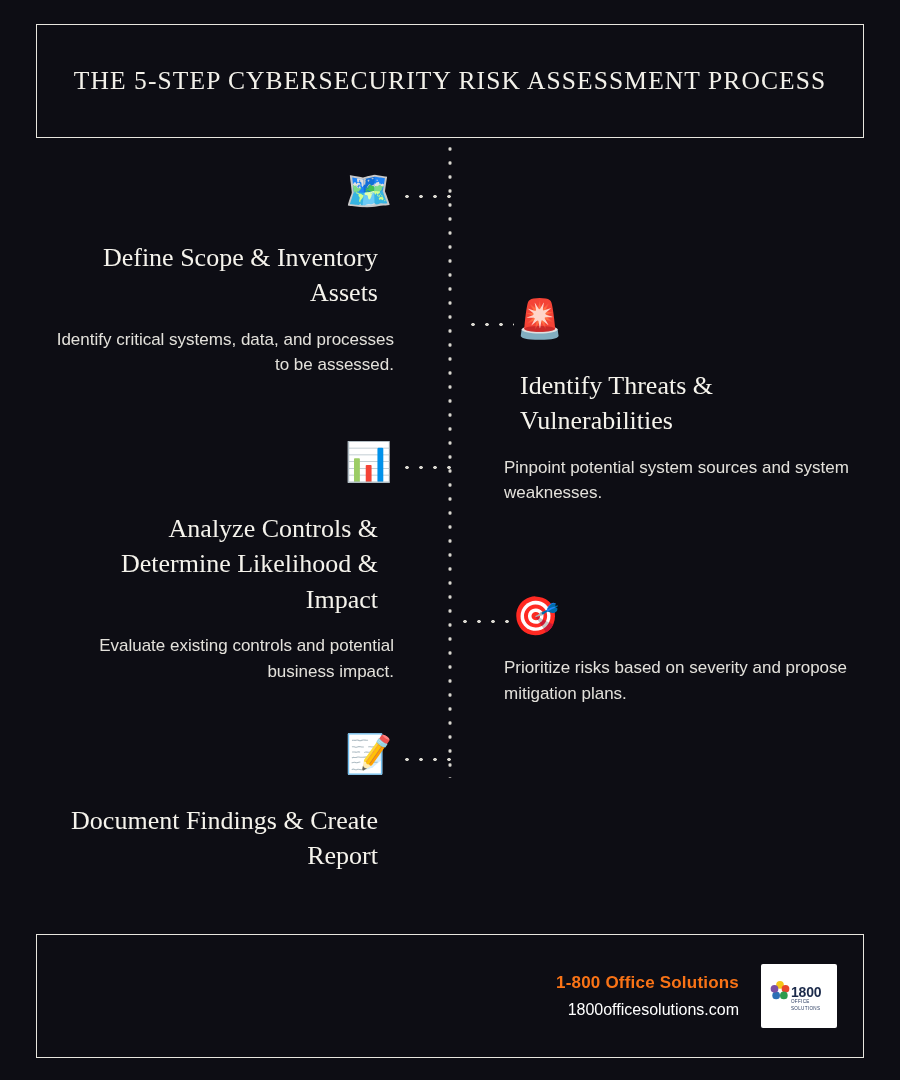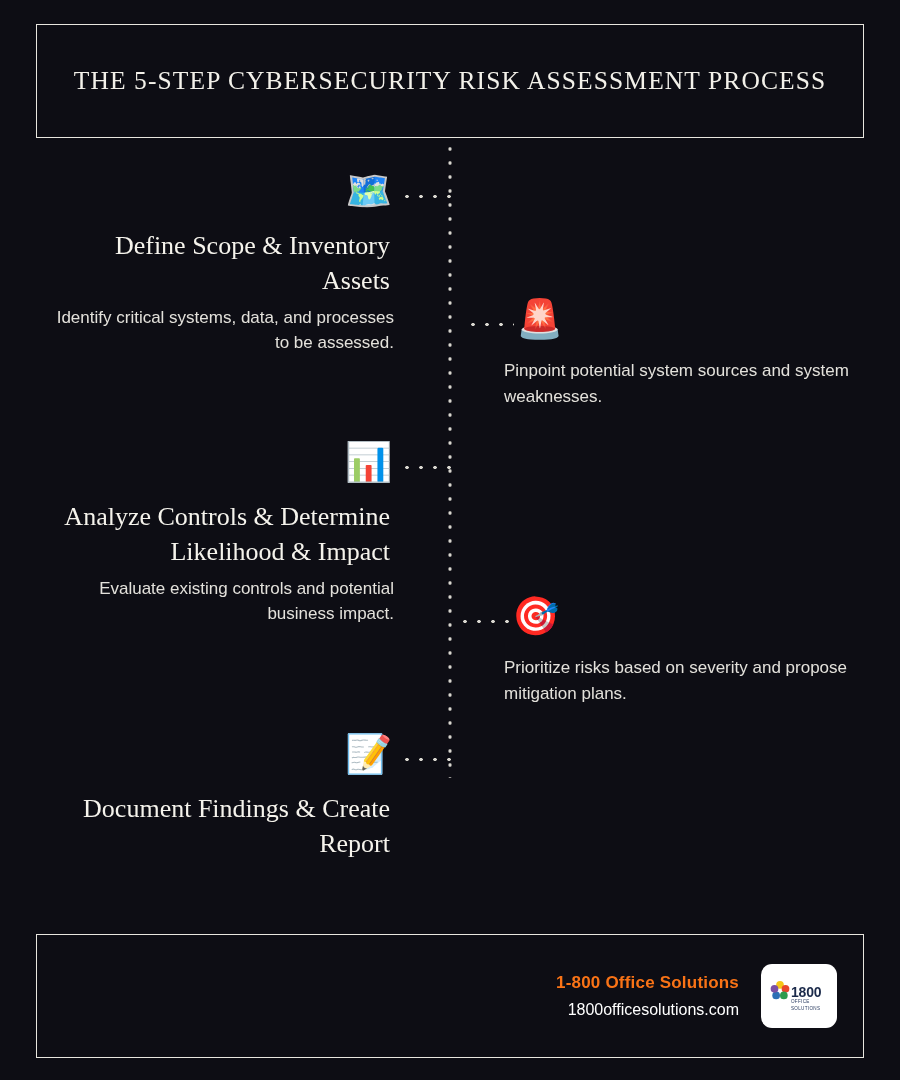--- a/index.html
+++ b/index.html
@@ -65,21 +65,21 @@
     user-select: none;
   }
   .connector {
     position: absolute;
     height: 5px;
     background-image: radial-gradient(circle, #d9d7d0 1.6px, rgba(0,0,0,0) 1.9px);
     background-size: 14px 5px;
     background-repeat: repeat-x;
   }
   .step h2 {
-    margin: 4px;
+    margin: 16px;
     font-family: "Liberation Serif", serif;
     font-weight: 400;
     color: #f5f3ec;
     font-size: 26px;
     line-height: 1.36;
   }
   .step p {
     margin: 6px 0 0 0;
     font-family: "Liberation Sans", sans-serif;
     color: #e3e1db;
@@ -157,21 +157,21 @@
   .brand-site {
     font-family: "Liberation Sans", sans-serif;
     color: #ffffff;
     font-size: 16px;
     margin-top: 8px;
   }
   .logo-card {
     width: 76px;
     height: 64px;
     background: #ffffff;
-    border-radius: 11px;
+    border-radius: 2px;
     display: flex;
     align-items: center;
     justify-content: center;
     flex-direction: column;
     position: relative;
   }
   .logo-petals {
     position: absolute;
     left: 8px;
     top: 16px;
@@ -214,20 +214,21 @@
   <div class="text">
     <h2>Define Scope &amp; Inventory Assets</h2>
     <p>Identify critical systems, data, and processes to be assessed.</p>
   </div>
 </div>
 
 <div class="step right" id="step-2">
   <div class="icon">🚨</div>
   <div class="connector"></div>
   <div class="text">
+    <h2>Identify Threats &amp; Vulnerabilities</h2>
     <p>Pinpoint potential system sources and system weaknesses.</p>
   </div>
 </div>
 
 <div class="step left" id="step-3">
   <div class="icon">📊</div>
   <div class="connector"></div>
   <div class="text">
     <h2>Analyze Controls &amp; Determine Likelihood &amp; Impact</h2>
     <p>Evaluate existing controls and potential business impact.</p>

